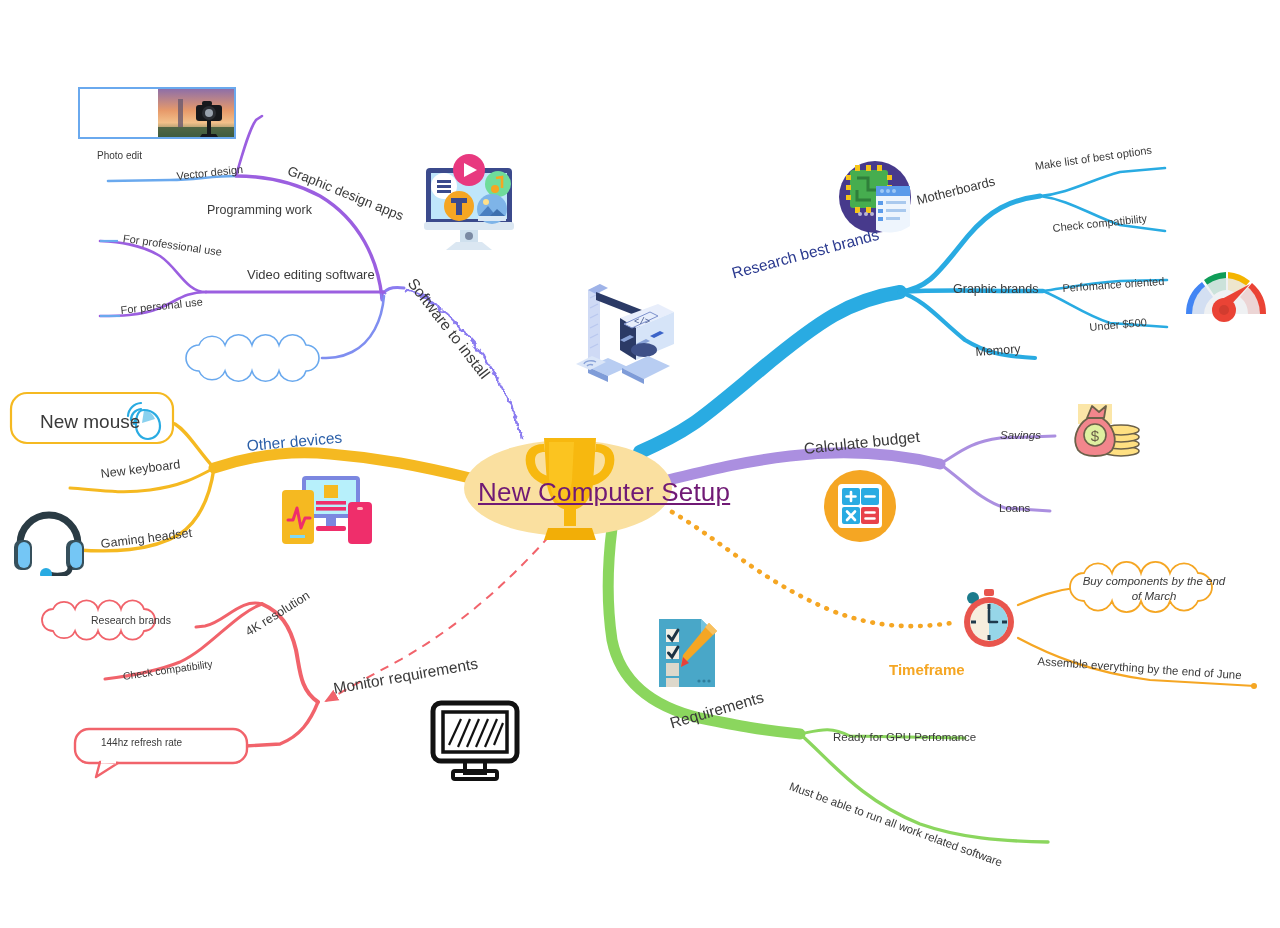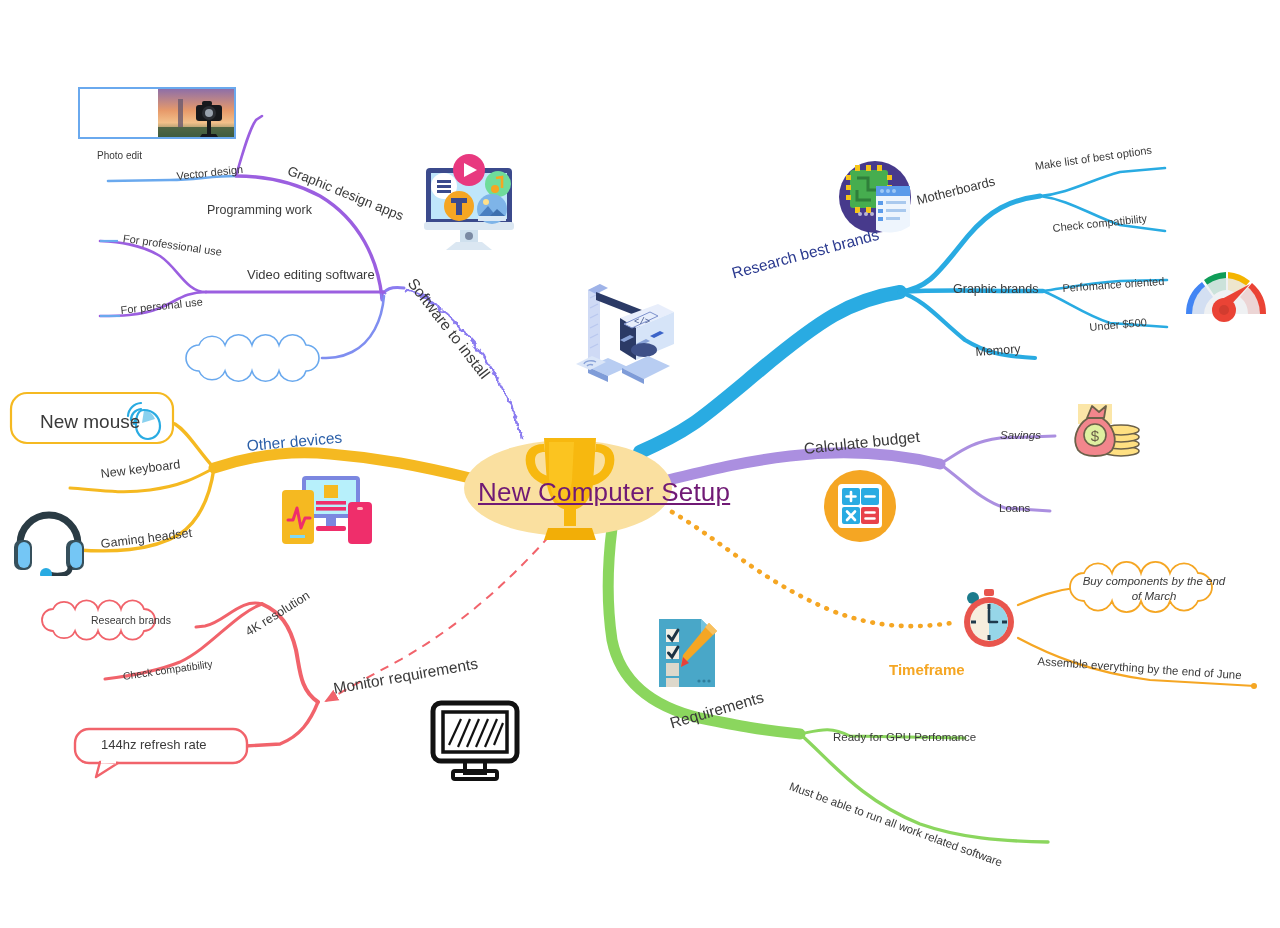--- a/index.html
+++ b/index.html
@@ -401,21 +401,21 @@
   <div class="lbl" style="left:1038px;top:655px;font-size:11.5px;transform:rotate(4deg);transform-origin:left top;">Assemble everything by the end of June</div>
 
   <div class="lbl" style="left:668px;top:715px;font-size:15.5px;transform:rotate(-16deg);transform-origin:left top;">Requirements</div>
   <div class="lbl" style="left:833px;top:731px;font-size:11.5px;">Ready for GPU Perfomance</div>
   <div class="lbl" style="left:792px;top:780px;font-size:11.5px;transform:rotate(20deg);transform-origin:left top;">Must be able to run all work related software</div>
 
   <div class="lbl" style="left:332px;top:680px;font-size:15.5px;transform:rotate(-10deg);transform-origin:left top;">Monitor requirements</div>
   <div class="lbl" style="left:243px;top:627px;font-size:12.5px;transform:rotate(-32deg);transform-origin:left top;">4K resolution</div>
   <div class="lbl" style="left:91px;top:614px;font-size:10.5px;">Research brands</div>
   <div class="lbl" style="left:122px;top:670px;font-size:10.5px;transform:rotate(-8deg);transform-origin:left top;">Check compatibility</div>
-  <div class="lbl" style="left:101px;top:737px;font-size:13px;">144hz refresh rate</div>
+  <div class="lbl" style="left:101px;top:737px;font-size:10px;">144hz refresh rate</div>
 
   <div class="lbl" style="left:246px;top:437px;font-size:15.5px;color:#2b5fa8;transform:rotate(-5deg);transform-origin:left top;">Other devices</div>
   <div class="lbl" style="left:40px;top:411px;font-size:19px;">New mouse</div>
   <div class="lbl" style="left:100px;top:467px;font-size:12.5px;transform:rotate(-7deg);transform-origin:left top;">New keyboard</div>
   <div class="lbl" style="left:100px;top:537px;font-size:12.5px;transform:rotate(-7deg);transform-origin:left top;">Gaming headset</div>
 
   <div class="lbl" style="left:418px;top:275px;font-size:15.5px;transform:rotate(52deg);transform-origin:left top;">Software to install</div>
   <div class="lbl" style="left:291px;top:163px;font-size:13.5px;transform:rotate(22deg);transform-origin:left top;">Graphic design apps</div>
   <div class="lbl" style="left:176px;top:170px;font-size:11px;transform:rotate(-6deg);transform-origin:left top;">Vector design</div>
   <div class="lbl" style="left:97px;top:111px;font-size:10px;margin-top:39px;">Photo edit</div>

